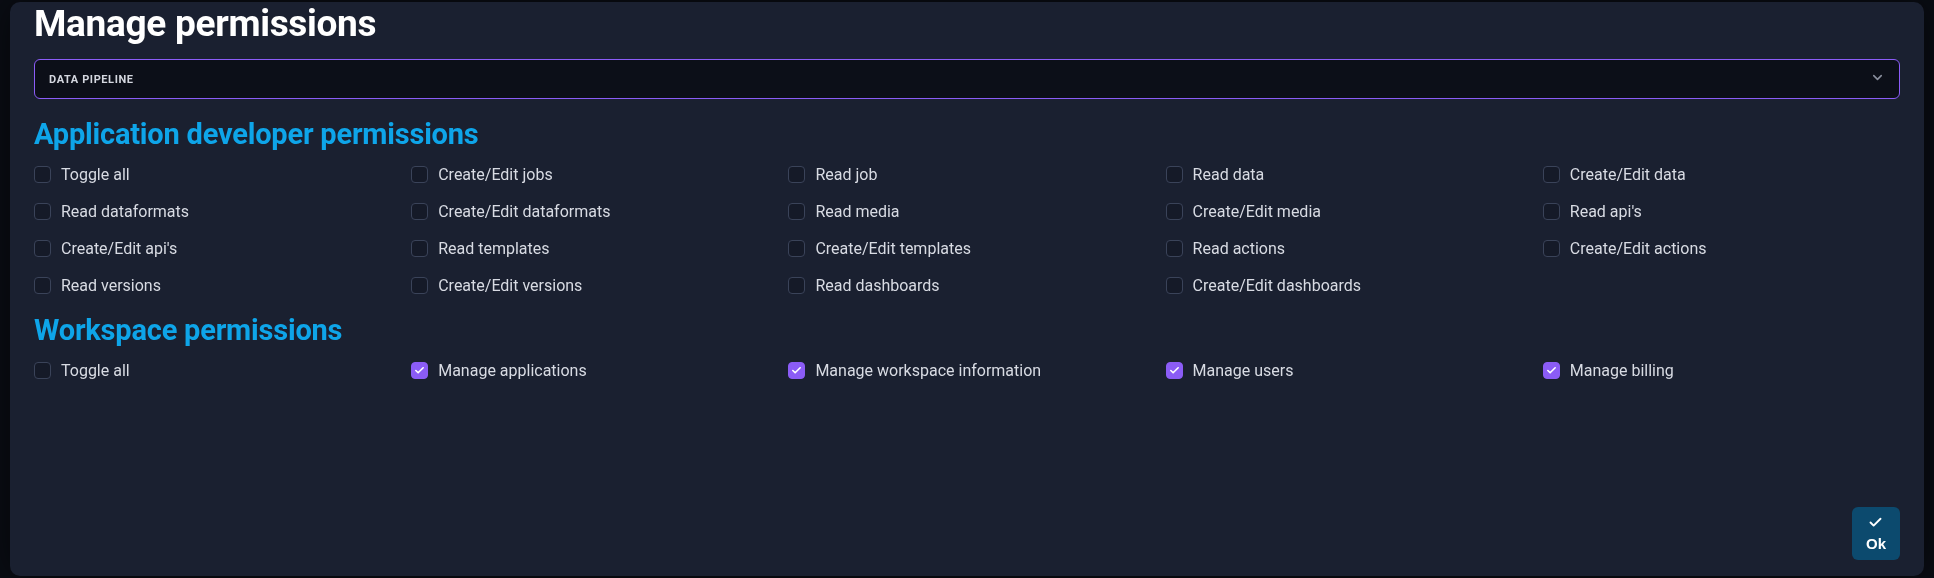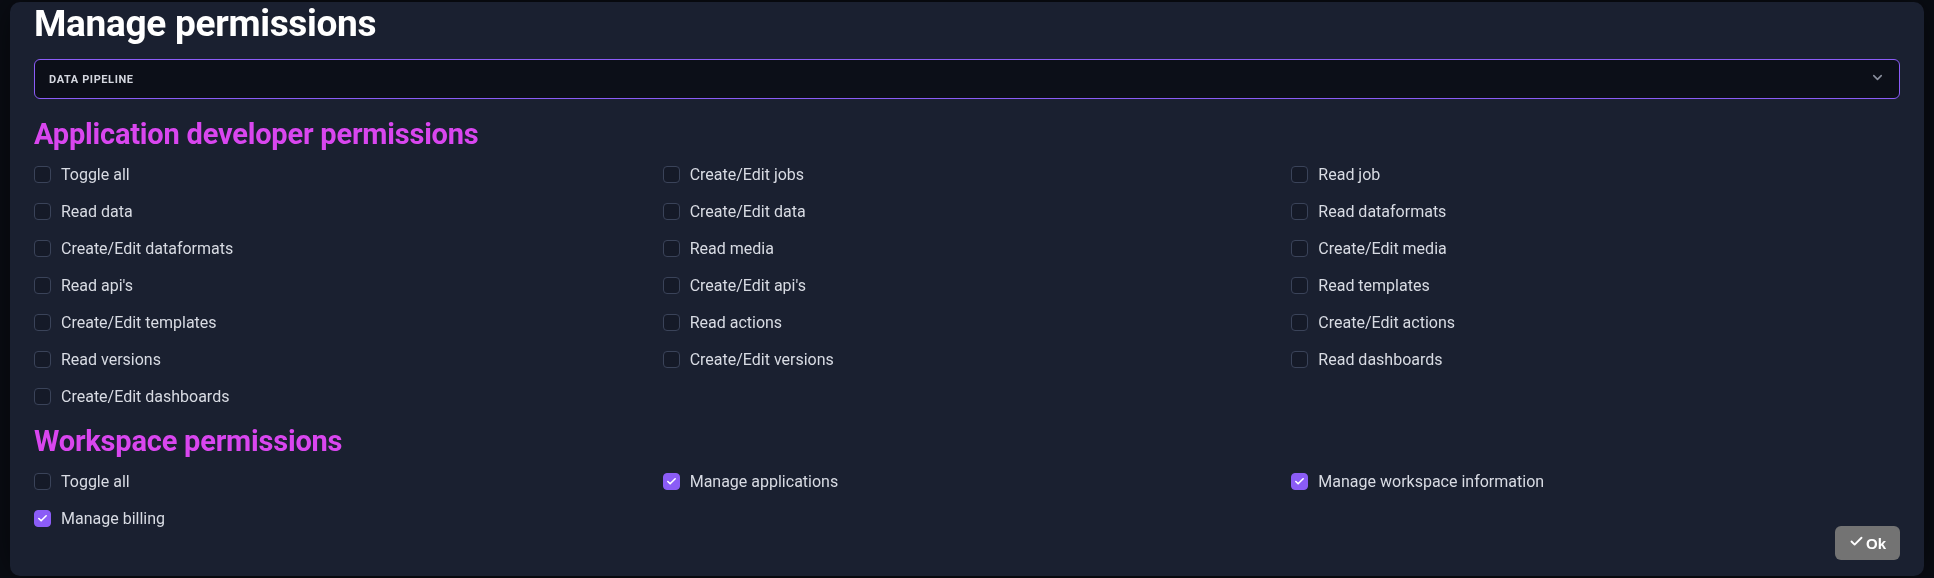--- a/index.html
+++ b/index.html
@@ -49,27 +49,27 @@
     display: flex;
     align-items: center;
     justify-content: space-between;
   }
   .select .chev {
     color: #8a8f9d;
   }
   .section-title {
     font-size: 29px;
     font-weight: 700;
-    color: #d946ef;
+    color: #0ea5e9;
     margin: 6px 0 14px 0;
     letter-spacing: -0.2px;
   }
   .grid {
     display: grid;
-    grid-template-columns: repeat(3, 1fr);
+    grid-template-columns: repeat(5, 1fr);
     column-gap: 20px;
     row-gap: 18px;
     margin-bottom: 18px;
   }
   .check-item {
     display: flex;
     align-items: center;
     gap: 10px;
     font-size: 16px;
     color: #d8dbe3;
@@ -92,31 +92,32 @@
     border-color: #8b5cf6;
   }
   .box.checked svg { display: block; }
   .box svg { display: none; width: 11px; height: 11px; }
   .footer {
     position: absolute;
     right: 24px;
     bottom: 16px;
   }
   .ok-btn {
-    background: #737373;
+    background: #0c4a6e;
     color: #ffffff;
     border: none;
     border-radius: 6px;
     padding: 8px 14px;
     font-size: 15px;
     font-weight: 600;
     display: flex;
     align-items: center;
     gap: 2px;
     cursor: pointer;
+    flex-direction: column;
   }
   .ok-btn svg { width: 15px; height: 15px; }
 </style>
 </head>
 <body>
 
 <div class="modal">
 
   <h1 class="title">Manage permissions</h1>
 
@@ -232,20 +233,28 @@
           </svg>
         </span>
         <span>Manage workspace information</span>
       </label>
       <label class="check-item">
         <span class="box checked">
           <svg viewBox="0 0 24 24" fill="none" stroke="white" stroke-width="3.5" stroke-linecap="round" stroke-linejoin="round">
             <polyline points="20 6 9 17 4 12"></polyline>
           </svg>
         </span>
+        <span>Manage users</span>
+      </label>
+      <label class="check-item">
+        <span class="box checked">
+          <svg viewBox="0 0 24 24" fill="none" stroke="white" stroke-width="3.5" stroke-linecap="round" stroke-linejoin="round">
+            <polyline points="20 6 9 17 4 12"></polyline>
+          </svg>
+        </span>
         <span>Manage billing</span>
       </label>
     </div>
 
   <div class="footer">
     <button class="ok-btn">
       <span>
         <svg viewBox="0 0 24 24" fill="none" stroke="currentColor" stroke-width="3" stroke-linecap="round" stroke-linejoin="round">
             <polyline points="20 6 9 17 4 12"></polyline>
           </svg>

